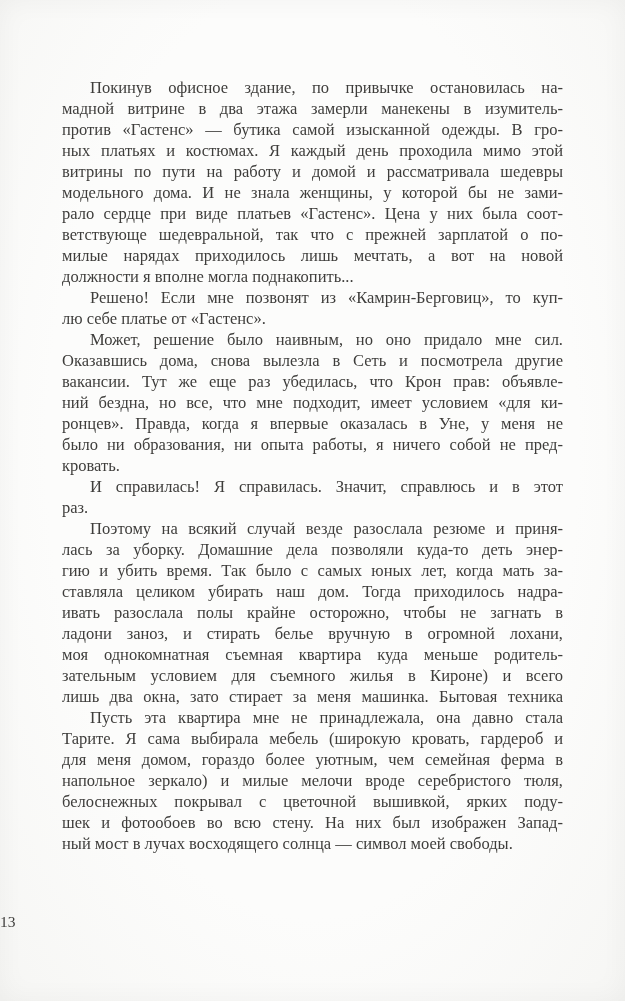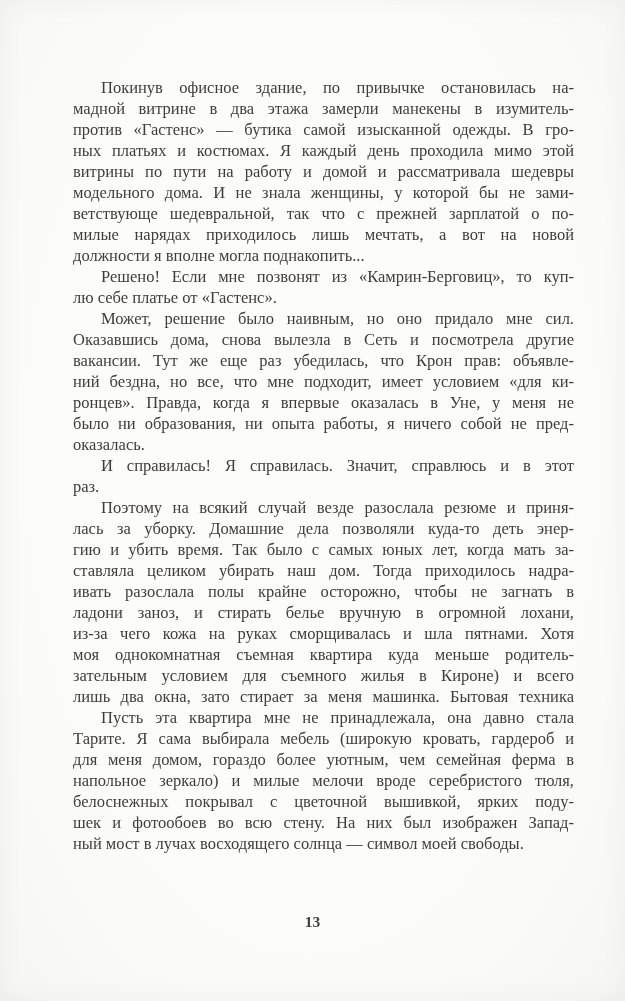--- a/index.html
+++ b/index.html
@@ -17,21 +17,20 @@
     position: absolute;
     inset: 0;
     background: radial-gradient(ellipse at 50% 45%, #fcfcfb 60%, #f6f6f4 100%);
     box-shadow: inset 0 0 28px rgba(0,0,0,0.045);
   }
   .text-block {
     position: absolute;
     left: 62px;
     top: 77px;
     width: 501px;
-    margin-left: 11px;
   }
   .line {
     font-size: 16.5px;
     line-height: 21px;
     text-align: justify;
     text-align-last: justify;
     white-space: normal;
     overflow: hidden;
     height: 21px;
   }
@@ -39,58 +38,57 @@
     text-indent: 28px;
   }
   .line.par-end {
     text-align-last: left;
   }
   .page-number {
     position: absolute;
     top: 911px;
     left: 0;
     width: 625px;
-    text-align: center;
+    text-align: left;
     font-size: 15.5px;
     line-height: 21px;
-    font-weight: bold;
   }
 </style>
 </head>
 <body>
 
 <div class="book-page" style="color: rgb(62, 61, 59);">
   <div class="text-block">
       <div class="line indent">Покинув офисное здание, по привычке остановилась на-</div>
       <div class="line">мадной витрине в два этажа замерли манекены в изумитель-</div>
       <div class="line">против «Гастенс» — бутика самой изысканной одежды. В гро-</div>
       <div class="line">ных платьях и костюмах. Я каждый день проходила мимо этой</div>
       <div class="line">витрины по пути на работу и домой и рассматривала шедевры</div>
       <div class="line">модельного дома. И не знала женщины, у которой бы не зами-</div>
+      <div class="line">рало сердце при виде платьев «Гастенс». Цена у них была соот-</div>
       <div class="line">ветствующе шедевральной, так что с прежней зарплатой о по-</div>
       <div class="line">милые нарядах приходилось лишь мечтать, а вот на новой</div>
       <div class="line par-end">должности я вполне могла поднакопить...</div>
       <div class="line indent">Решено! Если мне позвонят из «Камрин-Берговиц», то куп-</div>
       <div class="line par-end">лю себе платье от «Гастенс».</div>
       <div class="line indent">Может, решение было наивным, но оно придало мне сил.</div>
       <div class="line">Оказавшись дома, снова вылезла в Сеть и посмотрела другие</div>
       <div class="line">вакансии. Тут же еще раз убедилась, что Крон прав: объявле-</div>
       <div class="line">ний бездна, но все, что мне подходит, имеет условием «для ки-</div>
       <div class="line">ронцев». Правда, когда я впервые оказалась в Уне, у меня не</div>
       <div class="line">было ни образования, ни опыта работы, я ничего собой не пред-</div>
-      <div class="line par-end">оказалась.</div>
+      <div class="line par-end">кровать.</div>
       <div class="line indent">И справилась! Я справилась. Значит, справлюсь и в этот</div>
       <div class="line par-end">раз.</div>
       <div class="line indent">Поэтому на всякий случай везде разослала резюме и приня-</div>
       <div class="line">лась за уборку. Домашние дела позволяли куда-то деть энер-</div>
       <div class="line">гию и убить время. Так было с самых юных лет, когда мать за-</div>
       <div class="line">ставляла целиком убирать наш дом. Тогда приходилось надра-</div>
       <div class="line">ивать разослала полы крайне осторожно, чтобы не загнать в</div>
       <div class="line">ладони заноз, и стирать белье вручную в огромной лохани,</div>
-      <div class="line">из-за чего кожа на руках сморщивалась и шла пятнами. Хотя</div>
       <div class="line">моя однокомнатная съемная квартира куда меньше родитель-</div>
       <div class="line">зательным условием для съемного жилья в Кироне) и всего</div>
       <div class="line">лишь два окна, зато стирает за меня машинка. Бытовая техника</div>
       <div class="line indent">Пусть эта квартира мне не принадлежала, она давно стала</div>
       <div class="line">Тарите. Я сама выбирала мебель (широкую кровать, гардероб и</div>
       <div class="line">для меня домом, гораздо более уютным, чем семейная ферма в</div>
       <div class="line">напольное зеркало) и милые мелочи вроде серебристого тюля,</div>
       <div class="line">белоснежных покрывал с цветочной вышивкой, ярких поду-</div>
       <div class="line">шек и фотообоев во всю стену. На них был изображен Запад-</div>
       <div class="line par-end">ный мост в лучах восходящего солнца — символ моей свободы.</div>

